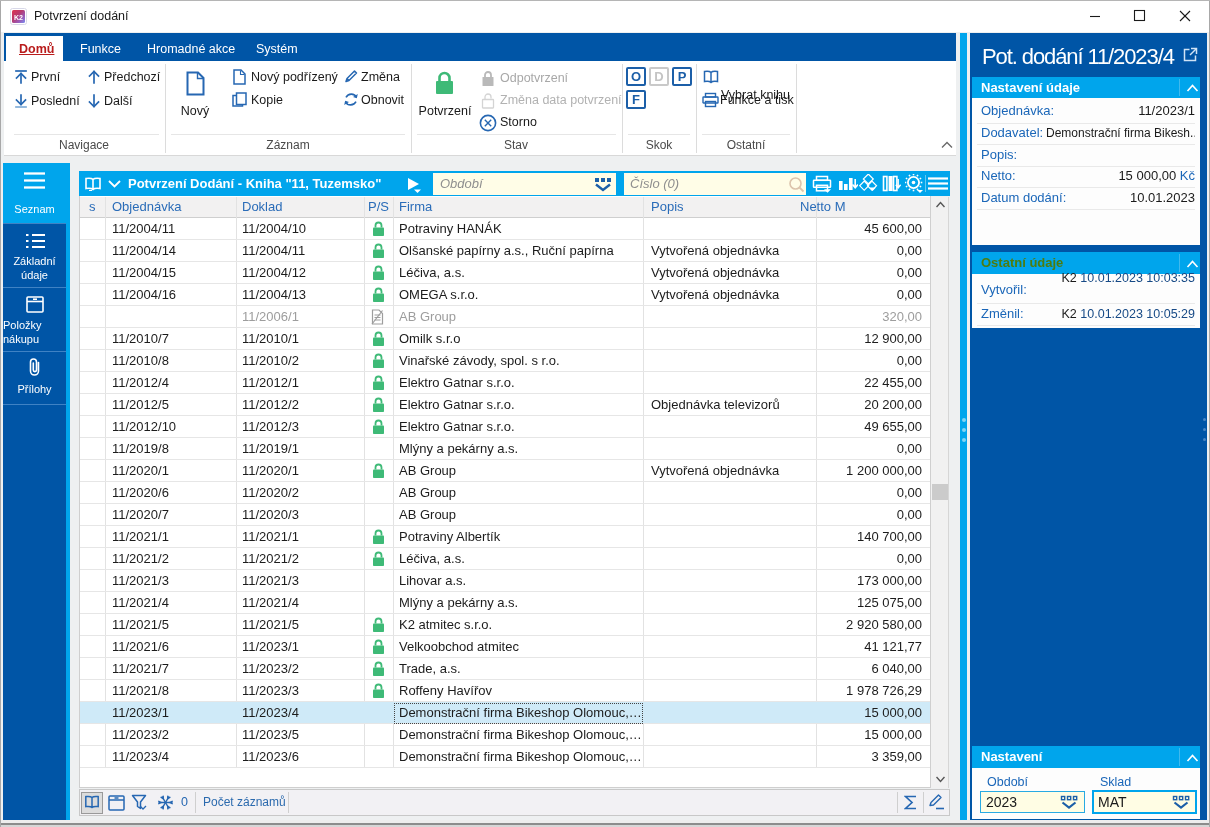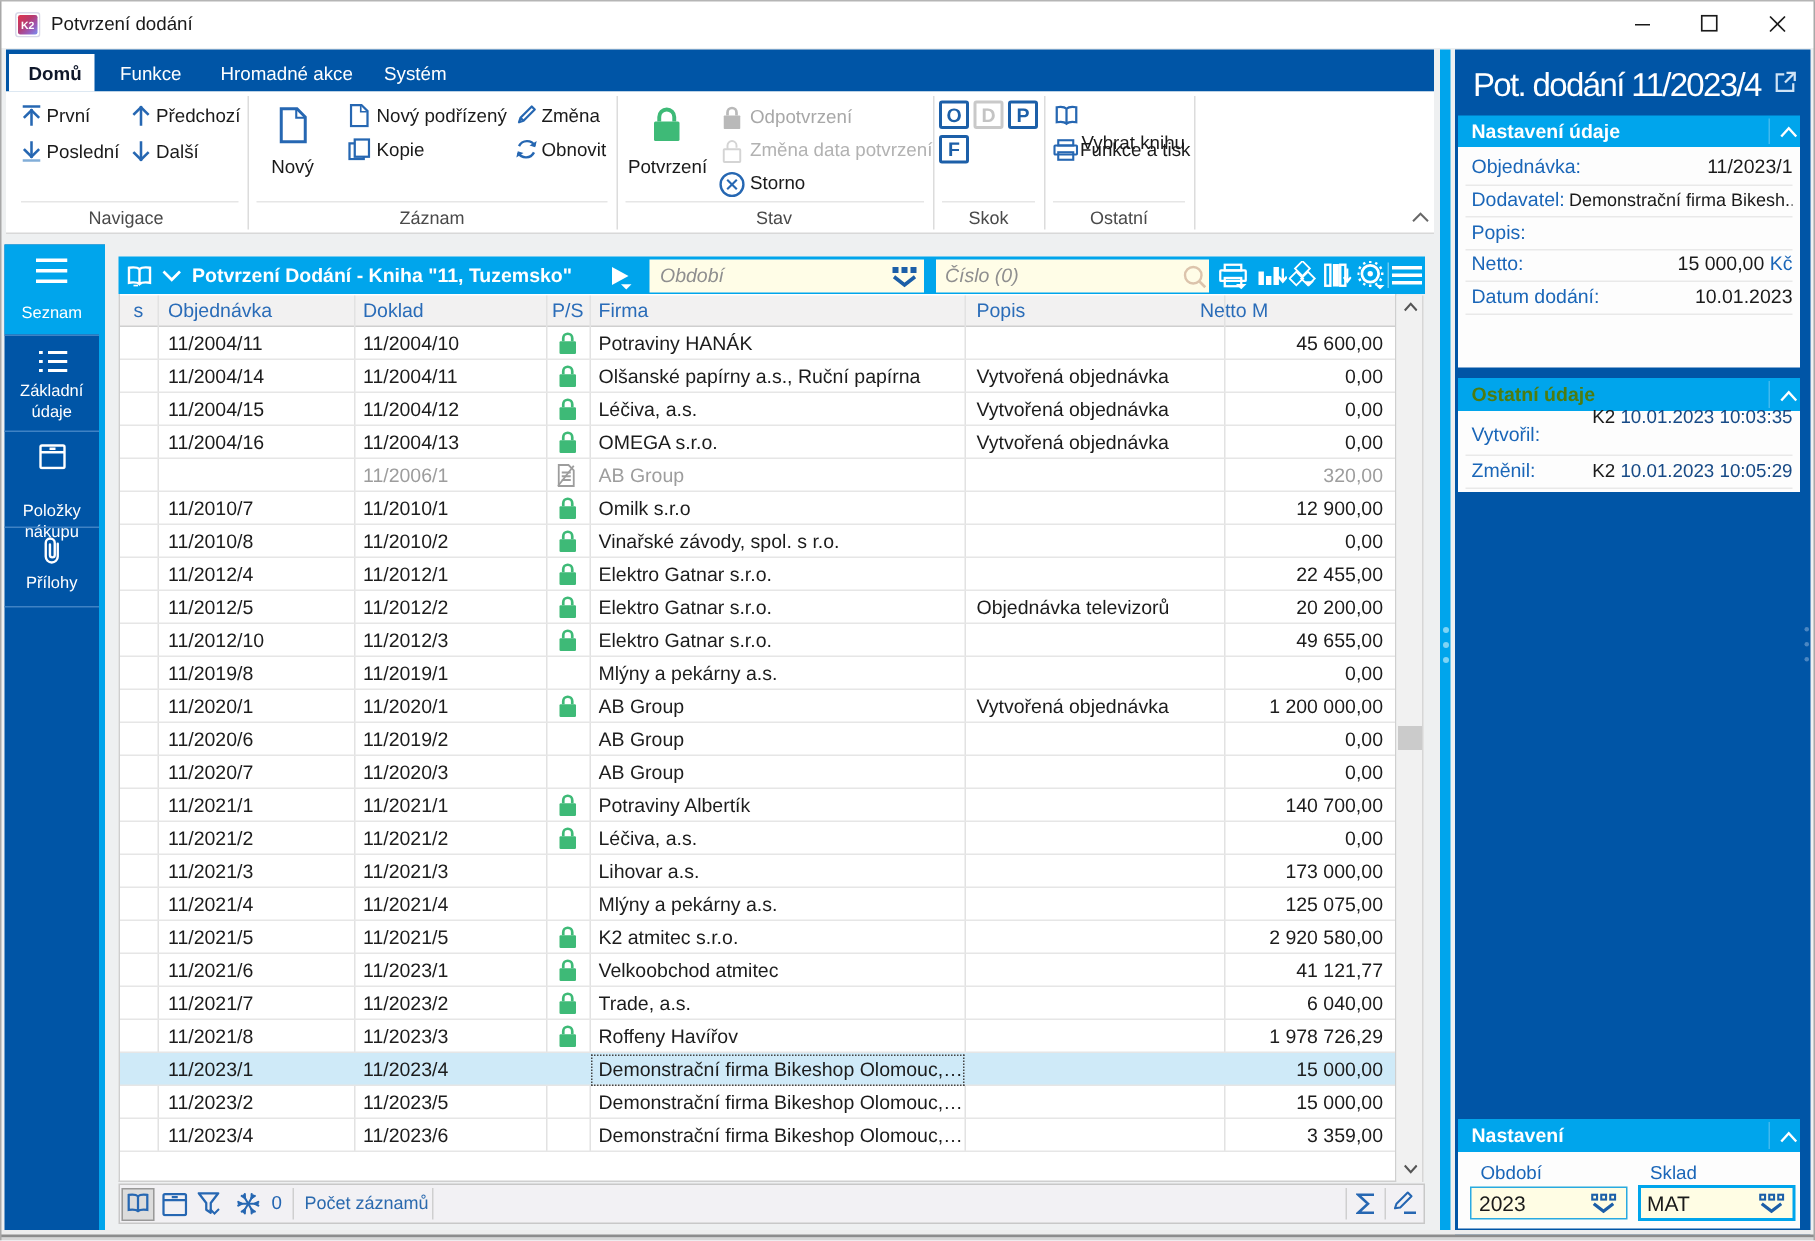--- a/index.html
+++ b/index.html
@@ -26,21 +26,21 @@
 <svg class="abs" style="left:1085px;top:6px" width="110" height="20" viewBox="0 0 110 20">
 <g stroke="#1a1a1a" stroke-width="1.1" fill="none">
 <line x1="5" y1="10.5" x2="15" y2="10.5"></line>
 <rect x="49.5" y="4.5" width="10" height="10"></rect>
 <line x1="95" y1="5" x2="105" y2="15"></line>
       <line x1="105" y1="5" x2="95" y2="15"></line>
 </g>
   </svg>
 <div class="abs" style="left:4px;top:33px;width:952px;height:28px;background:#0055a6"></div>
 <div class="abs" style="left:6px;top:36px;width:57px;height:25px;background:#fff"></div>
-<div class="abs" style="left:19px;top:39px;font-size:12.5px;color:#0f172a;font-weight:600;line-height:20px;"><span class="t">Domů</span></div>
+<div class="abs" style="left:19px;top:39px;font-size:12.5px;color:#b91c1c;font-weight:600;line-height:20px;text-decoration:underline;"><span class="t">Domů</span></div>
 <div class="abs" style="left:80px;top:39px;font-size:12.5px;color:#fff;font-weight:normal;line-height:20px;"><span class="t">Funkce</span></div>
 <div class="abs" style="left:147px;top:39px;font-size:12.5px;color:#fff;font-weight:normal;line-height:20px;"><span class="t">Hromadné akce</span></div>
 <div class="abs" style="left:256px;top:39px;font-size:12.5px;color:#fff;font-weight:normal;line-height:20px;"><span class="t">Systém</span></div>
 <div class="abs" style="left:4px;top:61px;width:952px;height:95px;background:#fff;border-bottom:1px solid #d8d8d8"></div>
 <div class="abs" style="left:165px;top:64px;width:1px;height:89px;background:#dcdcdc"></div>
 <div class="abs" style="left:411px;top:64px;width:1px;height:89px;background:#dcdcdc"></div>
 <div class="abs" style="left:622px;top:64px;width:1px;height:89px;background:#dcdcdc"></div>
 <div class="abs" style="left:696px;top:64px;width:1px;height:89px;background:#dcdcdc"></div>
 <div class="abs" style="left:796px;top:64px;width:1px;height:89px;background:#dcdcdc"></div>
 <div class="abs" style="left:14px;top:134px;width:145px;height:1px;background:#e6e6e6"></div>
@@ -174,21 +174,21 @@
   </svg>
 <div class="abs" style="left:3px;top:254px;width:63px;height:28px;text-align:center;font-size:11px;color:#fff;line-height:14px">Základní<br>údaje</div>
 <div class="abs" style="left:3px;top:287px;width:63px;height:1px;background:#3f82c4"></div>
 <svg class="abs" style="left:26px;top:296px" width="18" height="17" viewBox="0 0 18 17">
     <g fill="none" stroke="#fff" stroke-width="1.6">
       <rect x="1" y="1" width="16" height="15" rx="1"></rect>
       <line x1="1" y1="5.5" x2="17" y2="5.5"></line>
       <line x1="7" y1="3.2" x2="11" y2="3.2"></line>
     </g>
   </svg>
-<div class="abs" style="left:3px;top:334px;width:63px;height:28px;text-align:center;font-size:11px;color:#fff;line-height:14px">Položky<br>nákupu</div>
+<div class="abs" style="left:3px;top:318px;width:63px;height:28px;font-size:11px;color:#fff;line-height:14px">Položky<br>nákupu</div>
 <div class="abs" style="left:3px;top:351px;width:63px;height:1px;background:#3f82c4"></div>
 <svg class="abs" style="left:27px;top:357px" width="16" height="21" viewBox="0 0 16 21">
     <path d="M11.5 5.5 V14 a4 4 0 0 1 -8 0 V5 a3 3 0 0 1 6 0 V13 a1.6 1.6 0 0 1 -3.2 0 V6" fill="none" stroke="#fff" stroke-width="1.6" stroke-linecap="round"></path>
   </svg>
 <div class="abs" style="left:3px;top:382px;width:63px;height:14px;text-align:center;font-size:11px;color:#fff;line-height:14px">Přílohy</div>
 <div class="abs" style="left:3px;top:404px;width:63px;height:1px;background:#3f82c4"></div>
 <div class="abs" style="left:79px;top:171px;width:871px;height:25px;background:#00a5ec"></div>
 <svg class="abs" style="left:84px;top:177px" width="18" height="14" viewBox="0 0 18 14">
     <path d="M9 2.5 C7.5 1 5.5 1 2 1.5 V11.5 C5.5 11 7.5 11 9 12.5 C10.5 11 12.5 11 16 11.5 V1.5 C12.5 1 10.5 1 9 2.5 Z M9 2.5 V12.5" fill="none" stroke="#fff" stroke-width="1.6"></path>
     <path d="M5 13.5 L8 13.5" stroke="#fff" stroke-width="1.2"></path>
@@ -419,21 +419,21 @@
     <svg width="13" height="16" viewBox="0 0 13 16" style="display:block">
       <rect x="1" y="6.5" width="11" height="8.5" rx="0.8" fill="#3eba77"></rect>
       <path d="M3.5 6.5 V4.5 a3 3 0 0 1 6 0 V6.5" fill="none" stroke="#3eba77" stroke-width="1.8"></path>
     </svg>
   </div>
 <div class="abs" style="left:399px;font-size:13px;color:#1c1c1c;line-height:22px;top:460px;width:246px;overflow:hidden;"><span class="t">AB Group</span></div>
 <div class="abs" style="left:651px;font-size:13px;color:#1c1c1c;line-height:22px;top:460px;"><span class="t">Vytvořená objednávka</span></div>
 <div class="abs" style="left:770px;width:152px;text-align:right;font-size:13px;color:#1c1c1c;line-height:22px;top:460px;"><span class="t">1 200 000,00</span></div>
 <div class="abs" style="left:80px;top:482px;width:850px;height:22px;border-bottom:1px solid #e6e6e6"></div>
 <div class="abs" style="left:112px;font-size:13px;color:#1c1c1c;line-height:22px;top:482px;"><span class="t">11/2020/6</span></div>
-<div class="abs" style="left:242px;font-size:13px;color:#1c1c1c;line-height:22px;top:482px;"><span class="t">11/2019/2</span></div>
+<div class="abs" style="left:242px;font-size:13px;color:#1c1c1c;line-height:22px;top:482px;"><span class="t">11/2020/2</span></div>
 <div class="abs" style="left:399px;font-size:13px;color:#1c1c1c;line-height:22px;top:482px;width:246px;overflow:hidden;"><span class="t">AB Group</span></div>
 <div class="abs" style="left:770px;width:152px;text-align:right;font-size:13px;color:#1c1c1c;line-height:22px;top:482px;"><span class="t">0,00</span></div>
 <div class="abs" style="left:80px;top:504px;width:850px;height:22px;border-bottom:1px solid #e6e6e6"></div>
 <div class="abs" style="left:112px;font-size:13px;color:#1c1c1c;line-height:22px;top:504px;"><span class="t">11/2020/7</span></div>
 <div class="abs" style="left:242px;font-size:13px;color:#1c1c1c;line-height:22px;top:504px;"><span class="t">11/2020/3</span></div>
 <div class="abs" style="left:399px;font-size:13px;color:#1c1c1c;line-height:22px;top:504px;width:246px;overflow:hidden;"><span class="t">AB Group</span></div>
 <div class="abs" style="left:770px;width:152px;text-align:right;font-size:13px;color:#1c1c1c;line-height:22px;top:504px;"><span class="t">0,00</span></div>
 <div class="abs" style="left:80px;top:526px;width:850px;height:22px;border-bottom:1px solid #e6e6e6"></div>
 <div class="abs" style="left:112px;font-size:13px;color:#1c1c1c;line-height:22px;top:526px;"><span class="t">11/2021/1</span></div>
 <div class="abs" style="left:242px;font-size:13px;color:#1c1c1c;line-height:22px;top:526px;"><span class="t">11/2021/1</span></div>

